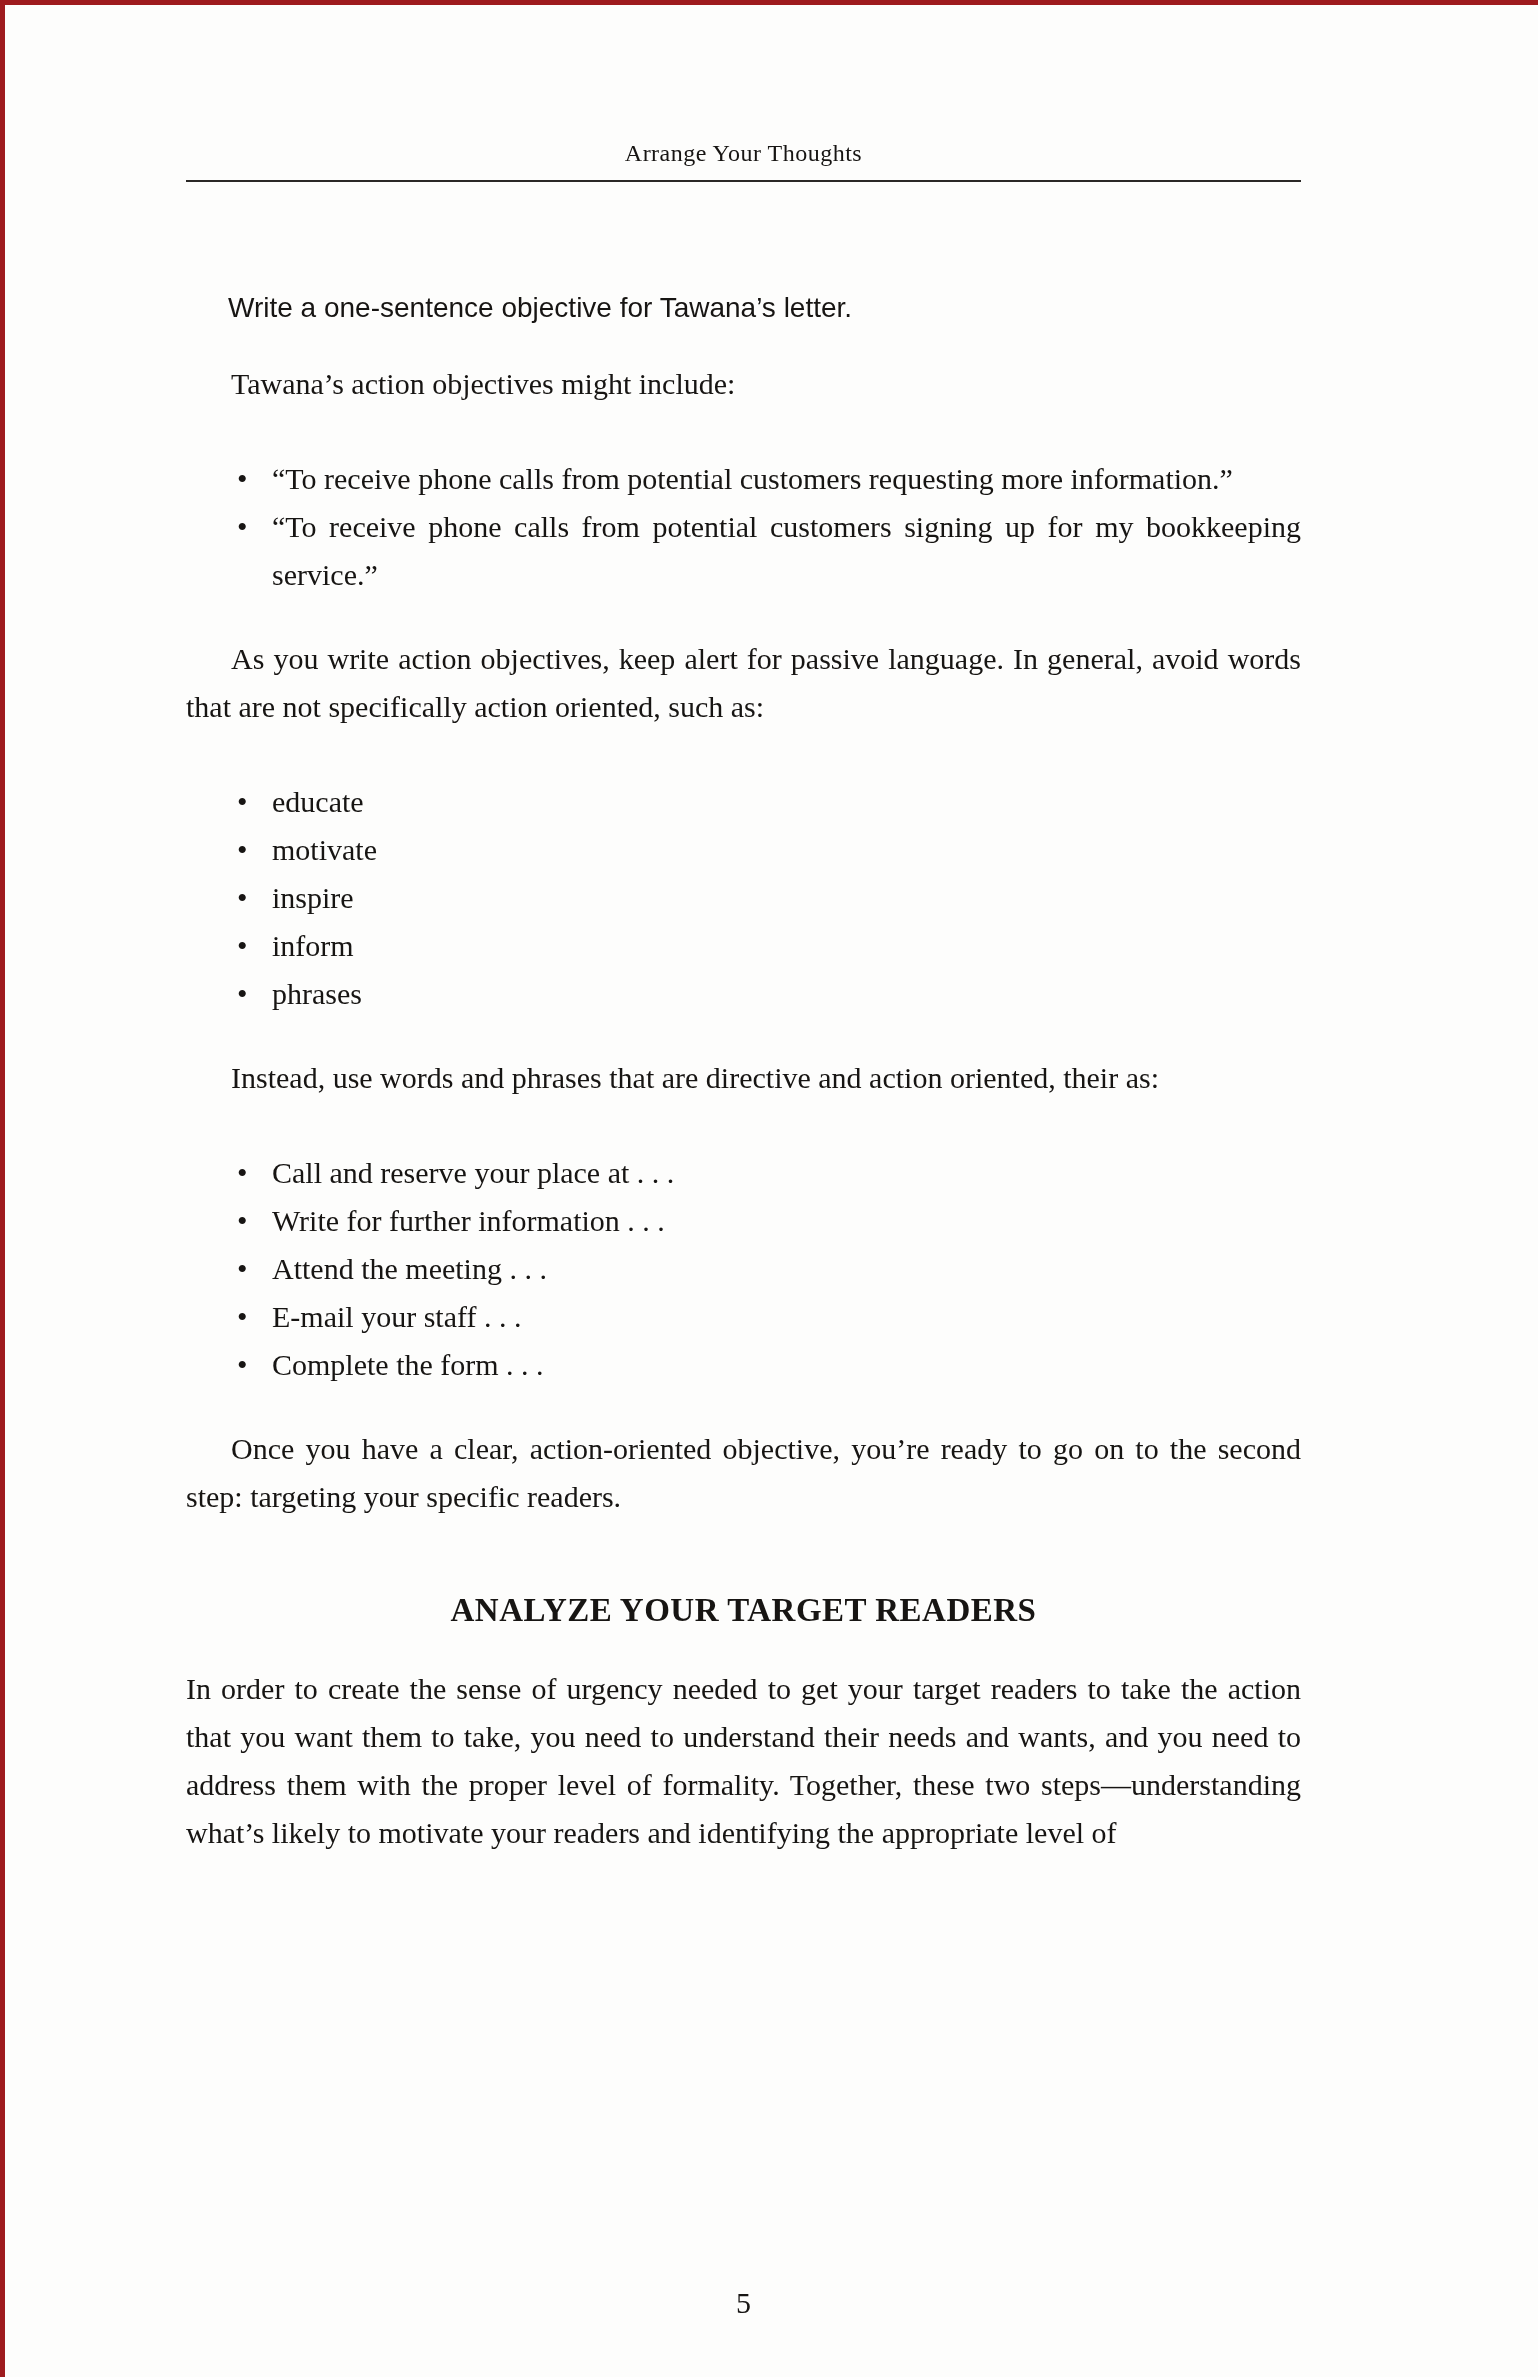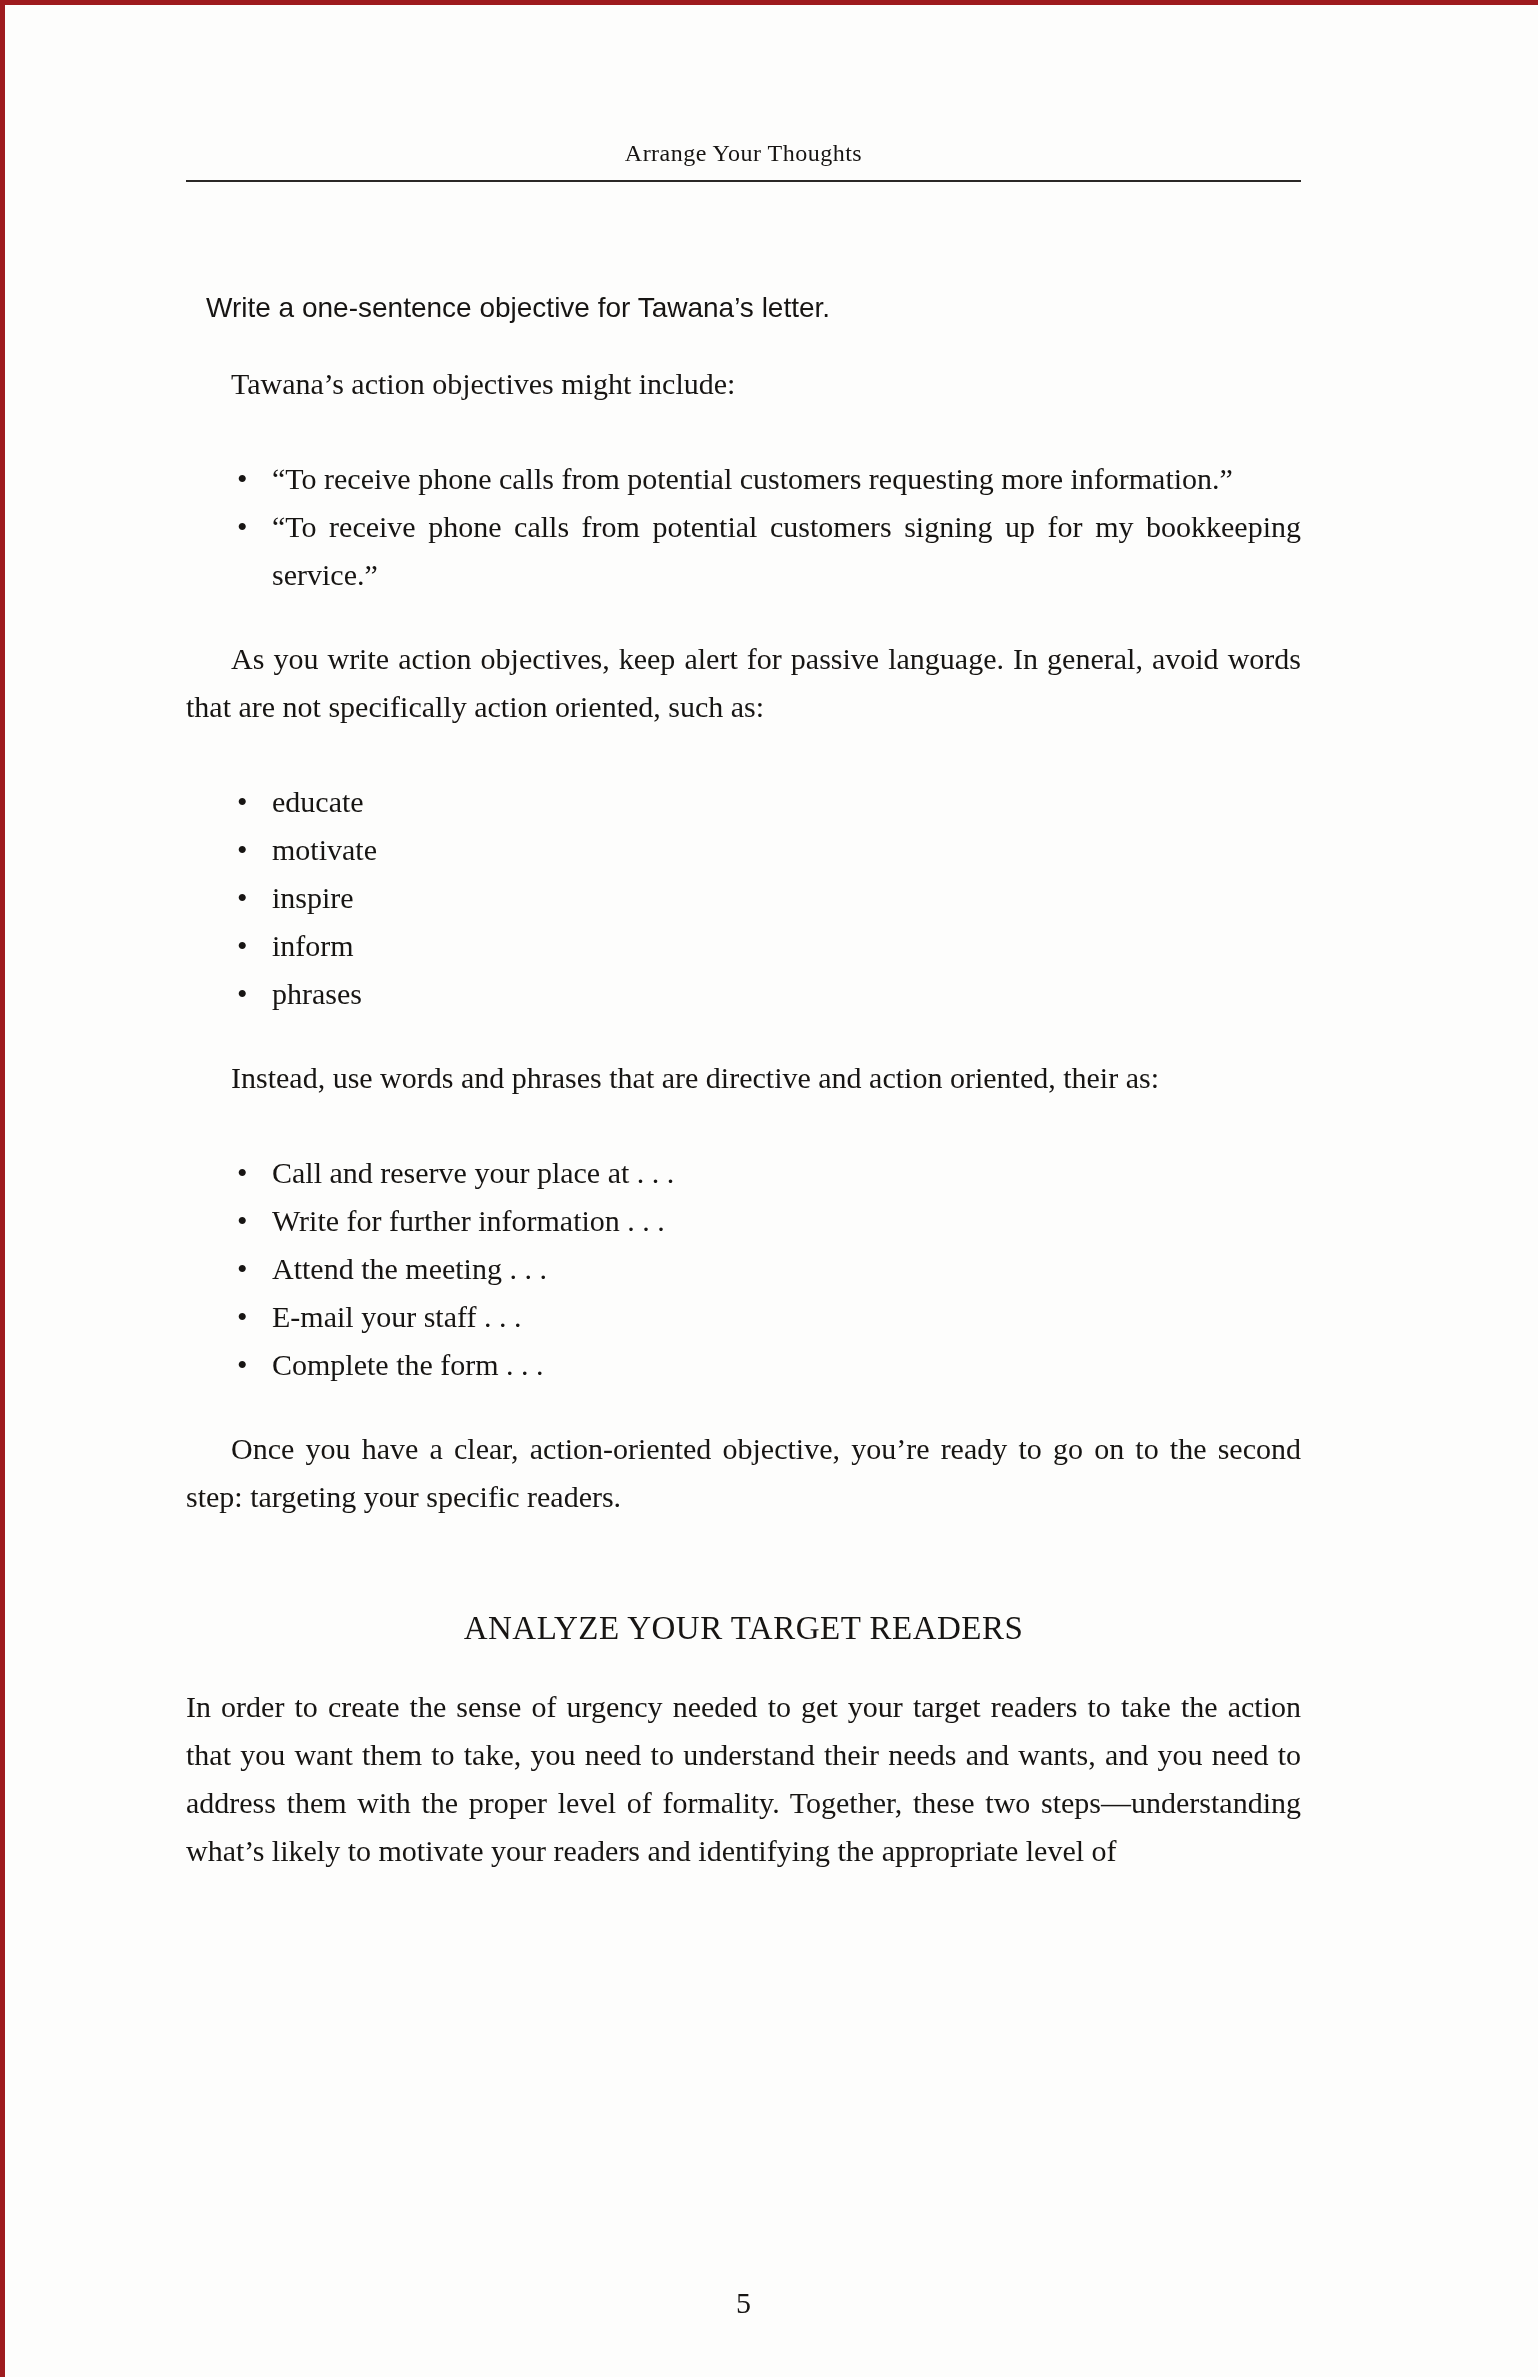--- a/index.html
+++ b/index.html
@@ -44,21 +44,21 @@
     border: none;
     border-top: 2.8px solid #2a2826;
     width: 100%;
     margin: 0 0 0 0;
   }
 
   .exercise-line {
     font-family: "Liberation Sans", "DejaVu Sans", sans-serif;
     font-size: 28px;
     margin-top: 110px;
-    margin-left: 20px;
+    margin-left: 42px;
   }
 
   p.para {
     font-size: 30px;
     line-height: 48px;
     text-align: justify;
     text-indent: 45px;
     margin-top: 36px;
   }
 
@@ -81,24 +81,24 @@
   }
 
   ul.bullets li .bullet {
     position: absolute;
     left: 0;
     top: 0;
   }
 
   .section-heading {
     text-align: center;
-    font-weight: normal;
+    font-weight: bold;
     font-size: 33px;
     letter-spacing: 0.5px;
-    margin-top: 89px;
+    margin-top: 71px;
   }
 
   .closing-para {
     margin-top: 54px;
   }
 
   .page-number {
     position: absolute;
     left: 186px;
     width: 1115px;

